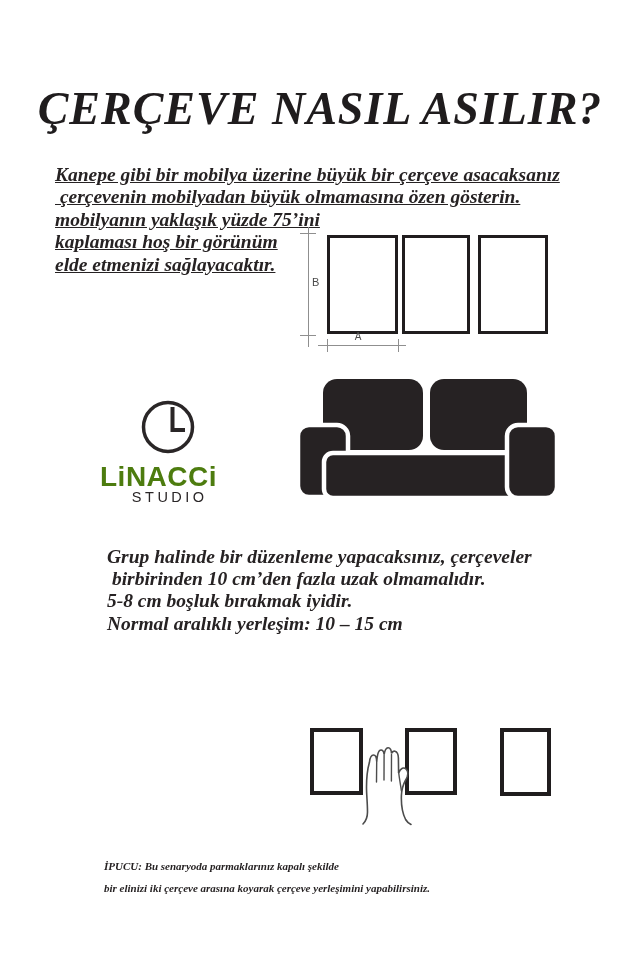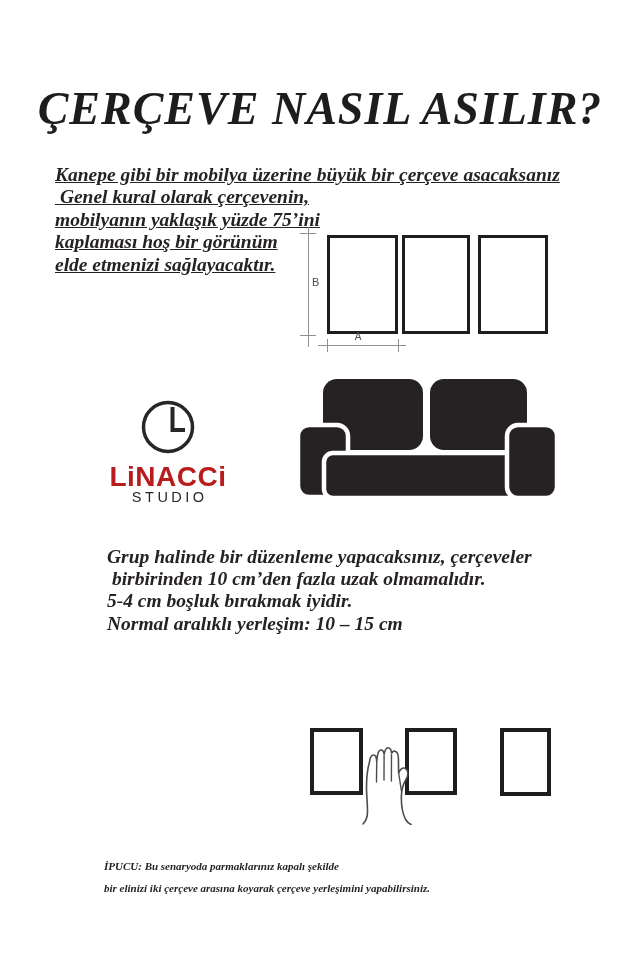--- a/index.html
+++ b/index.html
@@ -35,42 +35,42 @@
   .dim-h-tick-r{left:398px;top:339px;width:1px;height:13px;}
   .dim-label{
     position:absolute;font-family:"Liberation Sans",sans-serif;
     font-style:normal;color:#4a4a4a;
   }
   .label-b{left:312px;top:276px;font-size:11px;}
   .label-a{left:349px;top:331px;width:18px;text-align:center;font-size:10px;}
   
   .logo-mark{position:absolute;left:140px;top:399px;}
   .logo-name{
-    position:absolute;left:100px;top:461px;width:136px;text-align:center;
+    position:absolute;left:100px;top:461px;width:136px;text-align:left;
     font-family:"Liberation Sans",sans-serif;font-weight:700;font-size:28px;
-    letter-spacing:0.5px;color:#b91c1c;
+    letter-spacing:0.5px;color:#4d7c0f;
   }
   .logo-sub{
     position:absolute;left:100px;top:489px;width:136px;text-align:center;
     font-family:"Liberation Sans",sans-serif;font-weight:400;font-size:14.5px;
     letter-spacing:3.5px;text-indent:3.5px;color:#2a2627;
   }
   .sofa{position:absolute;left:295px;top:373px;}
   .hand{position:absolute;left:358px;top:745px;z-index:3;}
 </style>
 </head>
 <body>
 
 <div class="canvas">
 
   <h1 class="page-title">ÇERÇEVE NASIL ASILIR?</h1>
 
   <div class="para intro">
     <div class="tline">Kanepe gibi bir mobilya üzerine büyük bir çerçeve asacaksanız</div>
-    <div class="tline"> Genel kural olarak çerçevenin,</div>
+    <div class="tline"> çerçevenin mobilyadan büyük olmamasına özen gösterin.</div>
     <div class="tline">mobilyanın yaklaşık yüzde 75’ini</div>
     <div class="tline">kaplaması hoş bir görünüm</div>
     <div class="tline">elde etmenizi sağlayacaktır.</div>
   </div>
 
   <div>
     <div class="dim dim-v"></div>
     <div class="dim dim-v-tick-top"></div>
     <div class="dim dim-v-tick-bot"></div>
     <div class="dim-label label-b">B</div>
@@ -96,21 +96,21 @@
     <rect x="28" y="6" width="100" height="71" rx="14" fill="#262223"></rect>
     <rect x="135" y="6" width="97" height="71" rx="14" fill="#262223"></rect>
     <rect x="3" y="52" width="50" height="72" rx="11" fill="#262223" stroke="#ffffff" stroke-width="4.5"></rect>
     <rect x="29" y="80" width="203" height="45" rx="9" fill="#262223" stroke="#ffffff" stroke-width="4.5"></rect>
     <rect x="212" y="52" width="50" height="73" rx="11" fill="#262223" stroke="#ffffff" stroke-width="4.5"></rect>
   </svg>
 
   <div class="para spacing">
     <div class="tline">Grup halinde bir düzenleme yapacaksınız, çerçeveler</div>
     <div class="tline"> birbirinden 10 cm’den fazla uzak olmamalıdır.</div>
-    <div class="tline">5-4 cm boşluk bırakmak iyidir.</div>
+    <div class="tline">5-8 cm boşluk bırakmak iyidir.</div>
     <div class="tline">Normal aralıklı yerleşim: 10 – 15 cm</div>
   </div>
 
   <div>
     <div class="frame bf1"></div>
     <div class="frame bf2"></div>
     <div class="frame bf3"></div>
     <svg class="hand" width="56" height="81" viewBox="0 0 56 81">
       <path d="M5,79
                C8,76 9.5,72 9.5,67

